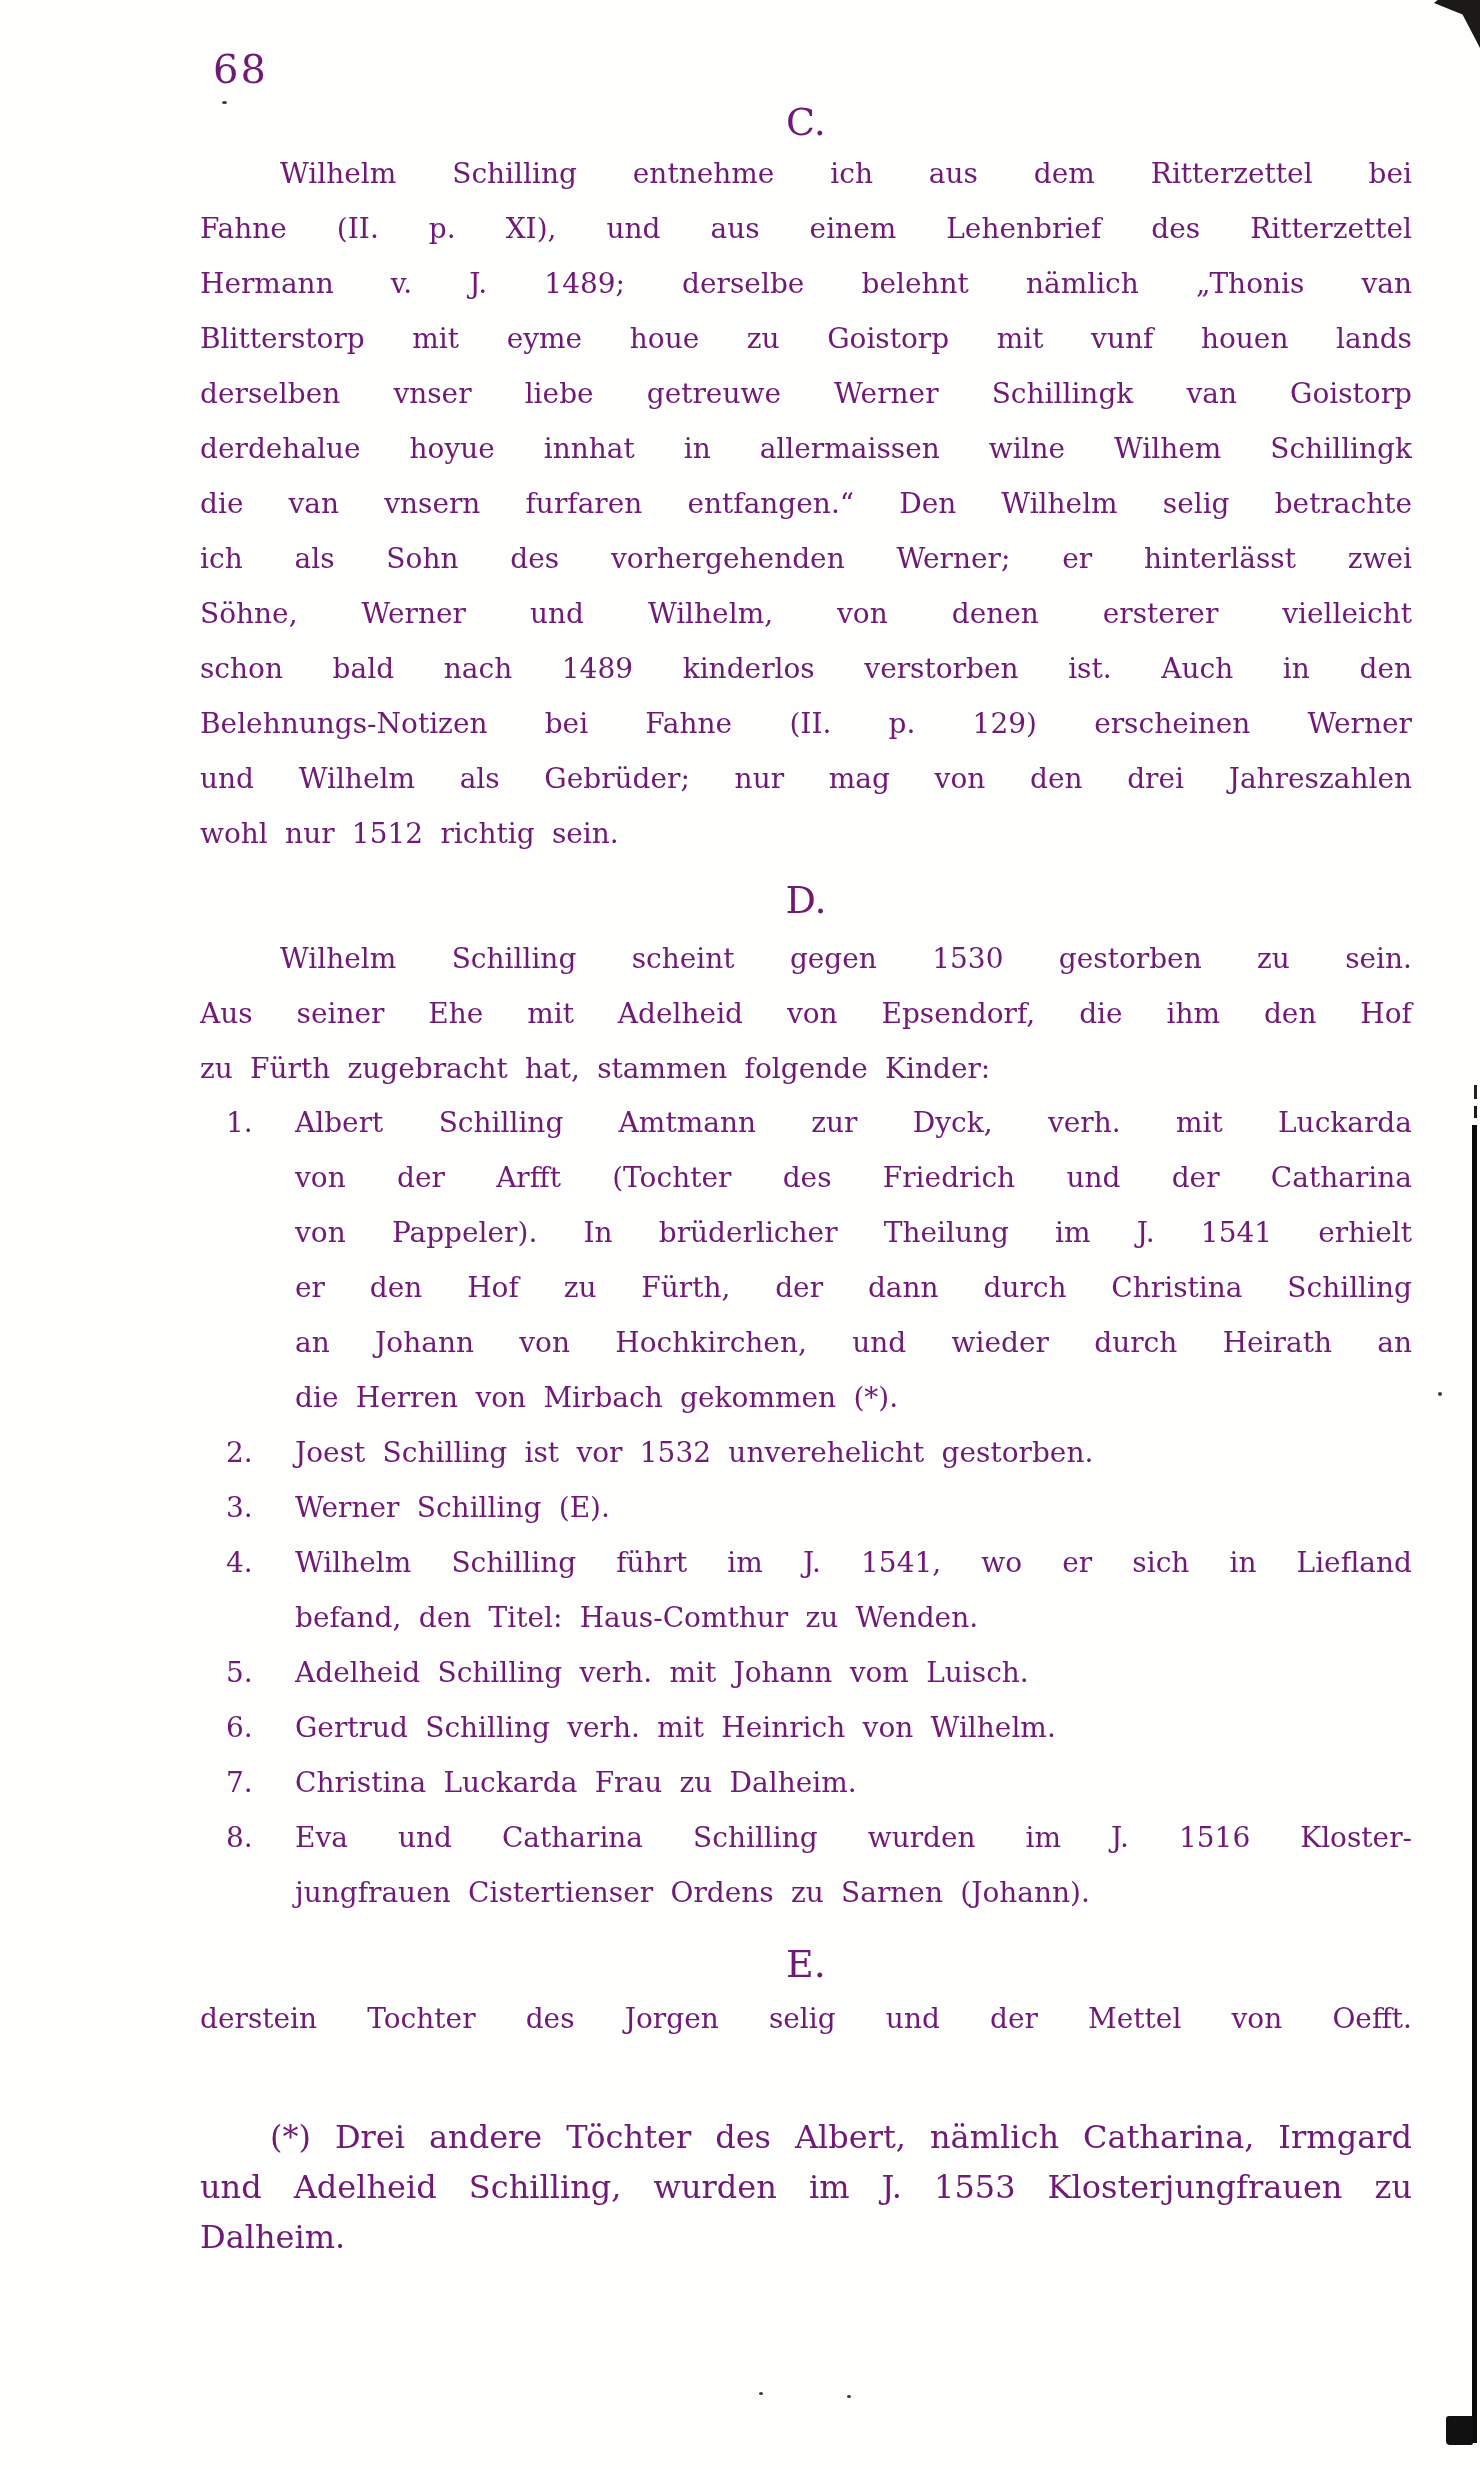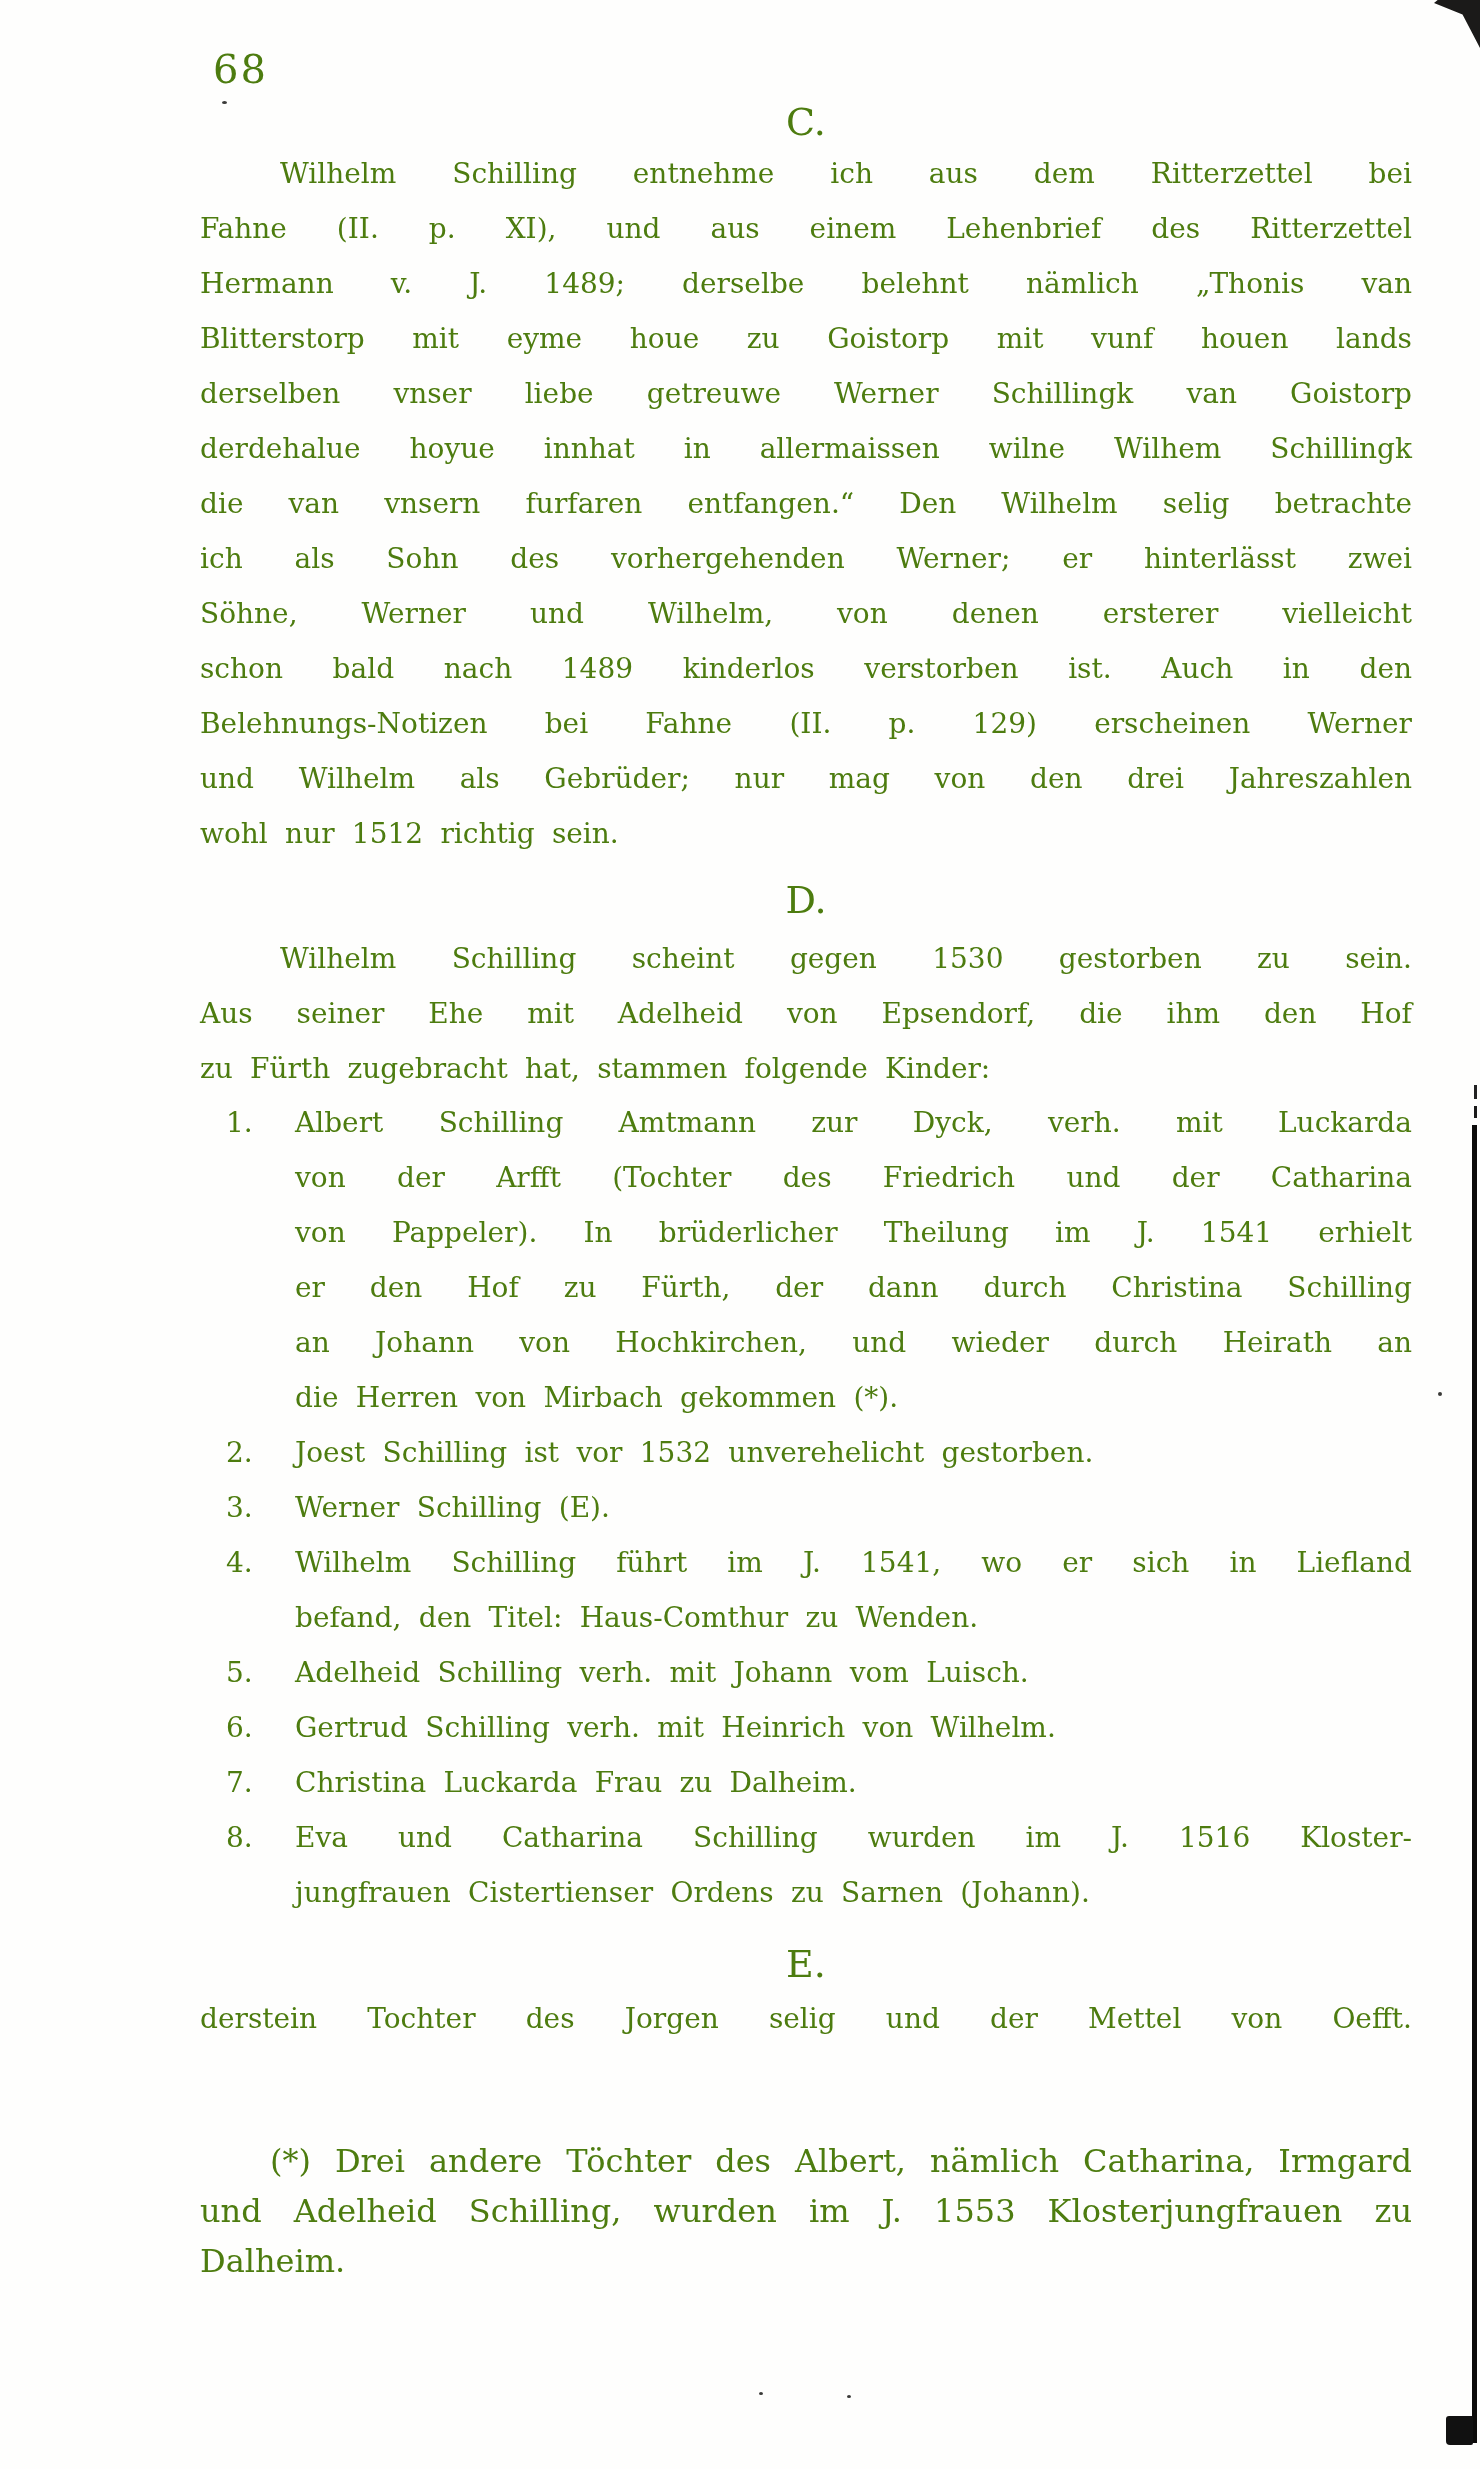--- a/index.html
+++ b/index.html
@@ -2,21 +2,21 @@
 <html><head>
 <meta charset="utf-8">
 <style>
   html, body { margin: 0; padding: 0; background: #e8e8e4; }
   .scan-page {
     position: relative;
     width: 1480px;
     height: 2469px;
     margin: 0 auto;
     background: #fefefd;
-    color: #4d7c0f;
+    color: #701a75;
     font-family: "DejaVu Serif", "Liberation Serif", serif;
     overflow: hidden;
   }
   .pageno {
     position: absolute;
     left: 213px; top: 44px;
     font-size: 40px; line-height: 50px;
     letter-spacing: 2px;
   }
   .sec-heading {
@@ -35,21 +35,21 @@
     text-align: justify;
     text-align-last: justify;
     text-justify: inter-word;
     word-spacing: 0.06em;
     white-space: nowrap;
   }
   .tline-end { text-align-last: left; word-spacing: 0.30em; }
   .para .tline-first { text-indent: 80px; }
   .fnote { font-size: 32px; }
   .fnote .tline { height: 50px; line-height: 50px; }
-  .fnote .tline-first { text-indent: 70px; margin-top: 24px; }
+  .fnote .tline-first { text-indent: 70px; }
   .list-item { position: relative; padding-left: 95px; }
   .item-number {
     position: absolute;
     left: 26px; top: 0;
     height: 55px; line-height: 55px;
     word-spacing: normal;
   }
   
   .corner-smudge {
     position: absolute;

